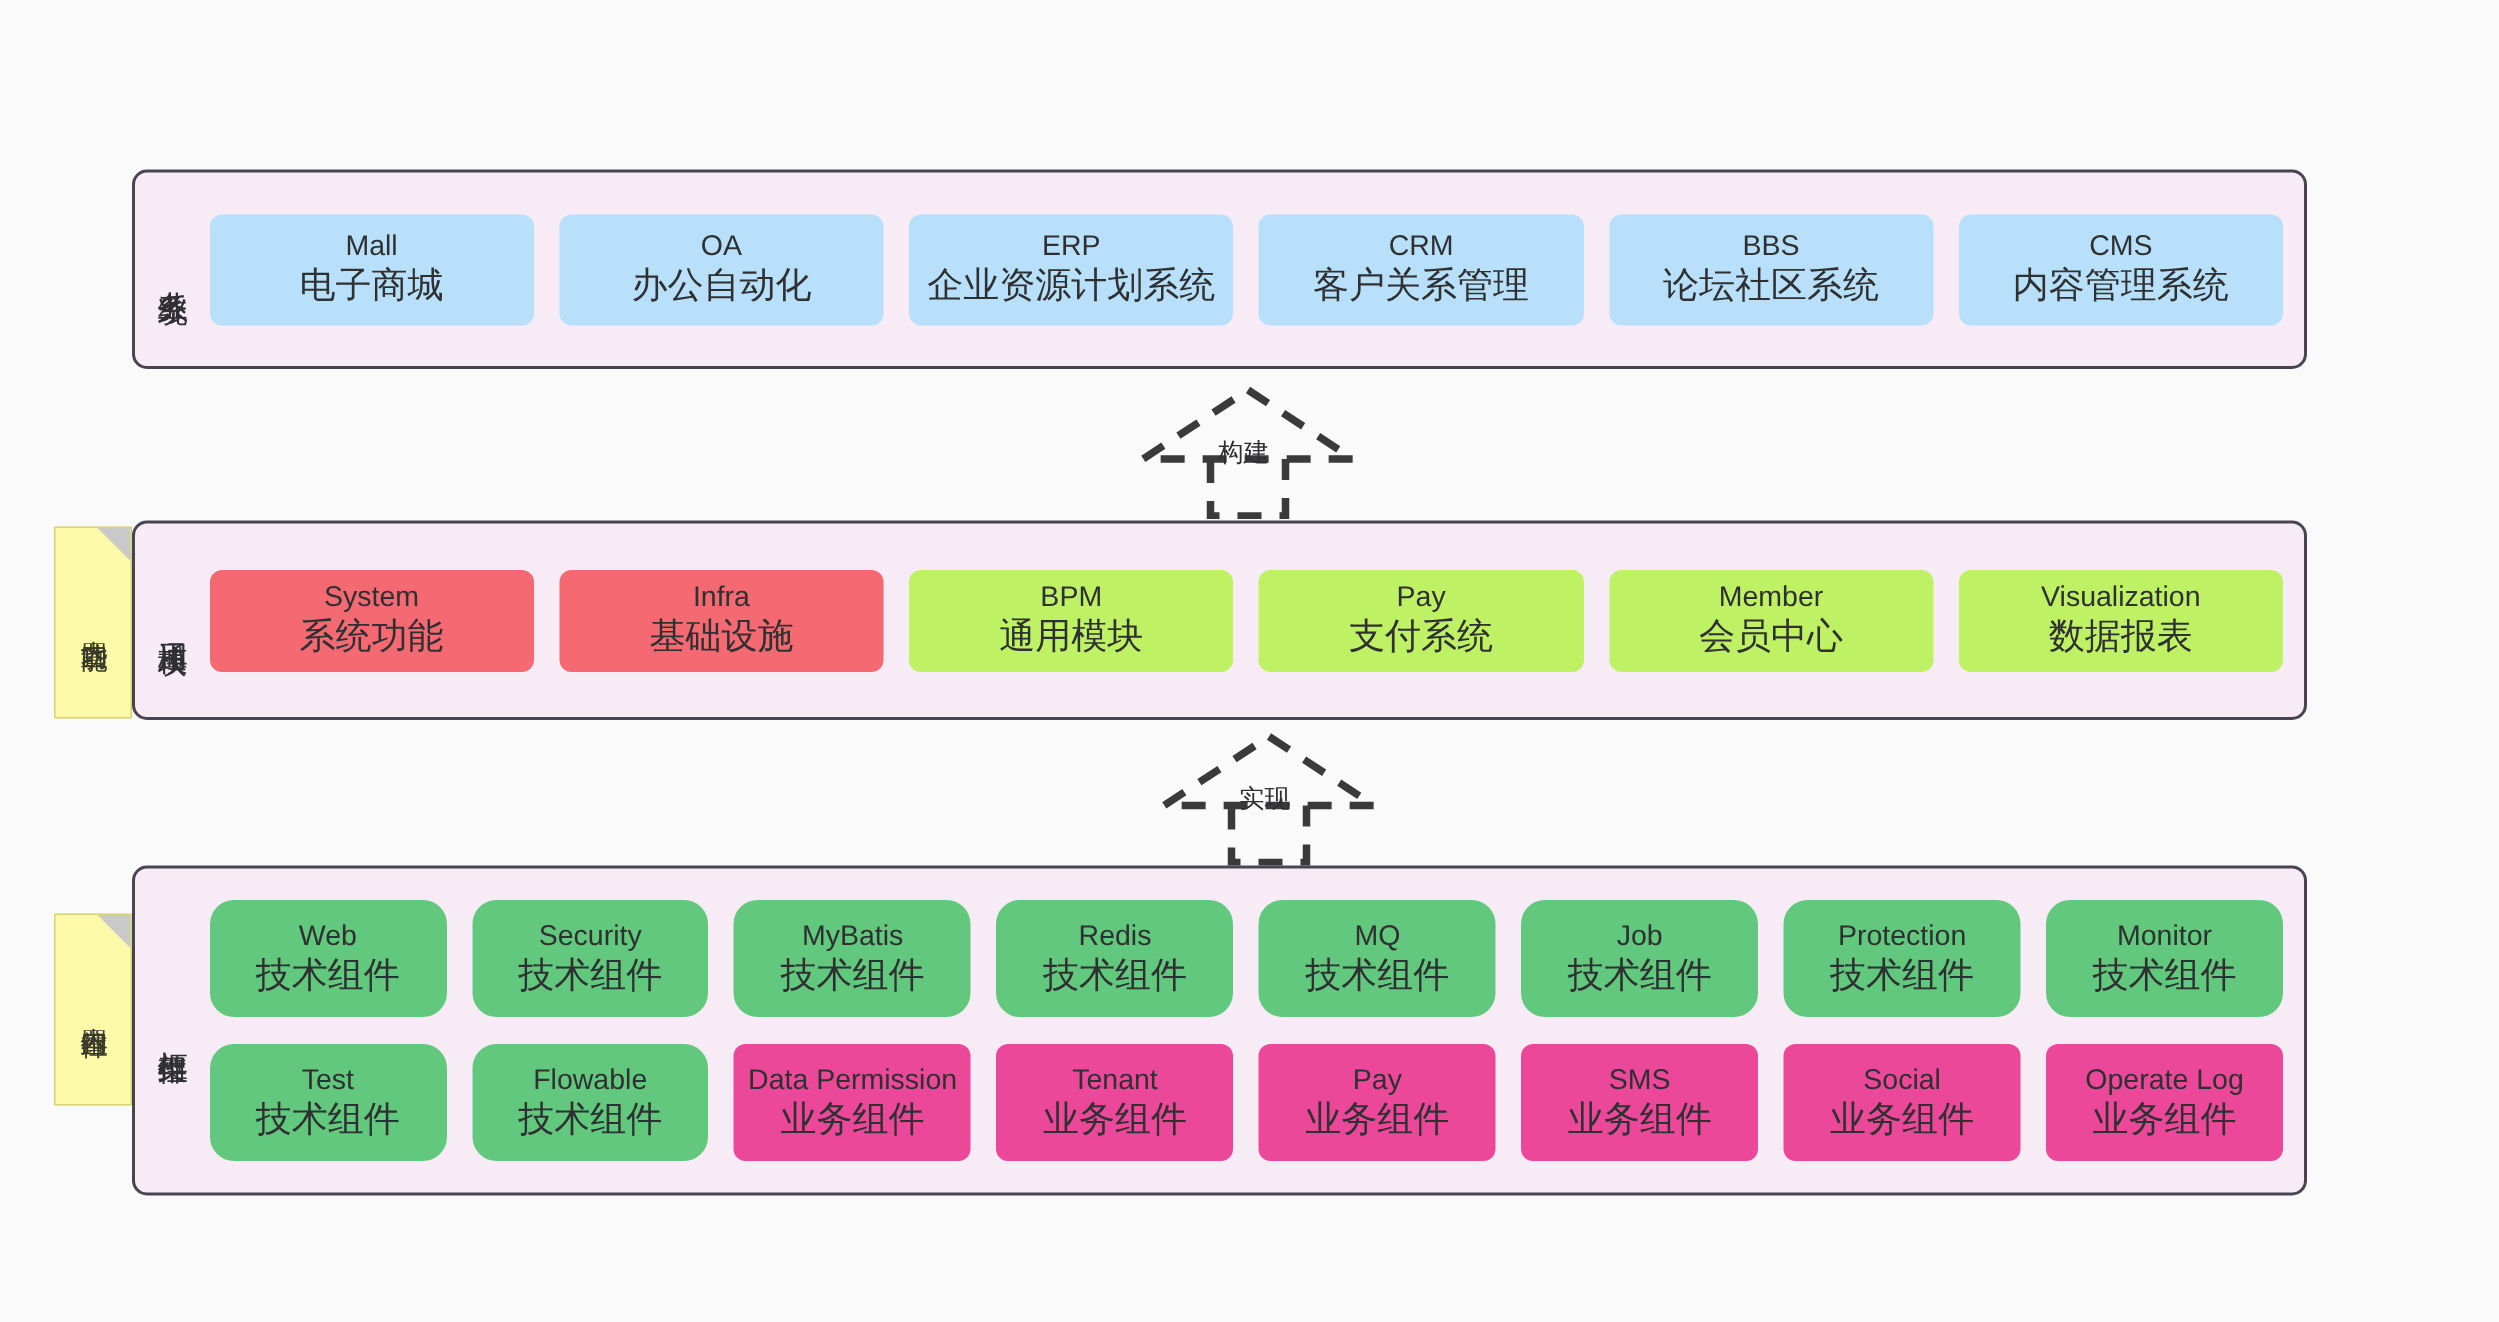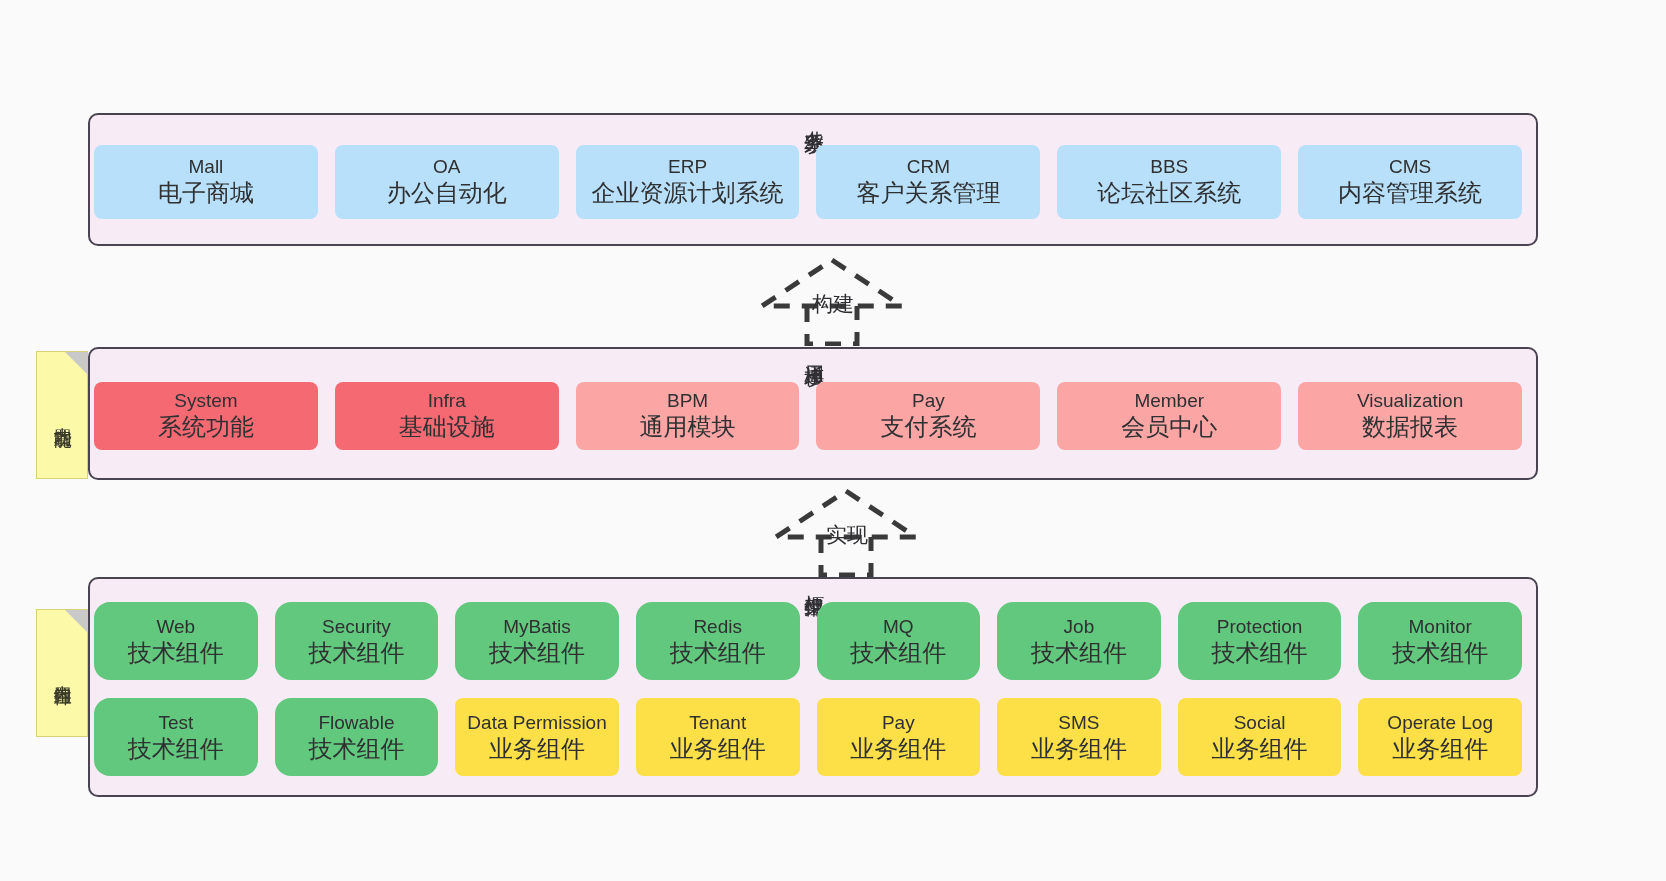--- a/index.html
+++ b/index.html
@@ -24,21 +24,20 @@
 
   
   .layer {
     position: absolute;
     background: #f7ebf5;
     border: 2px solid #4a4452;
     border-radius: 10px;
     box-sizing: border-box;
     display: flex;
     align-items: stretch;
-    flex-direction: column;
   }
 
   
   .layer-title {
     writing-mode: vertical-rl;
     text-orientation: upright;
     font-size: 20px;
     line-height: 1.18;
     letter-spacing: 1px;
     color: #2f2f33;
@@ -85,23 +84,23 @@
     font-size: 19px;
     color: #2f3032;
   }
   .node .n-sub {
     font-size: 24px;
     color: #2f3032;
   }
 
   .node.blue        { background: #b8e0fa; }
   .node.red         { background: #f56a72; }
-  .node.pink        { background: #fca5a5; }
+  .node.pink        { background: #bef264; }
   .node.green       { background: #62c87d; border-radius: 16px; }
-  .node.lightgreen  { background: #fde047; }
+  .node.lightgreen  { background: #ec4899; }
 
   
   #layer-business { left: 88px;  top: 113px; width: 1450px; height: 133px; }
   #layer-business .node { height: 74px; }
 
   #layer-common   { left: 88px;  top: 347px; width: 1450px; height: 133px; }
   #layer-common .node { height: 68px; }
 
   #layer-framework { left: 88px; top: 577px; width: 1450px; height: 220px; }
   #layer-framework .node { height: 78px; }
@@ -138,21 +137,21 @@
   #sticky-common    { left: 36px; top: 351px; width: 52px; height: 128px; }
   #sticky-framework { left: 36px; top: 609px; width: 52px; height: 128px; }
 
   
   .uml-arrow {
     position: absolute;
     pointer-events: none;
   }
   .uml-label {
     position: absolute;
-    font-size: 21px;
+    font-size: 17px;
     color: #2f2f33;
     background: transparent;
     white-space: nowrap;
     user-select: none;
   }
   #arrow-build   { left: 752px; top: 256px; width: 160px; height: 90px; }
   #label-build   { left: 812px; top: 290px; }
   #arrow-impl    { left: 766px; top: 487px; width: 160px; height: 90px; }
   #label-impl    { left: 826px; top: 521px; }
 </style>

